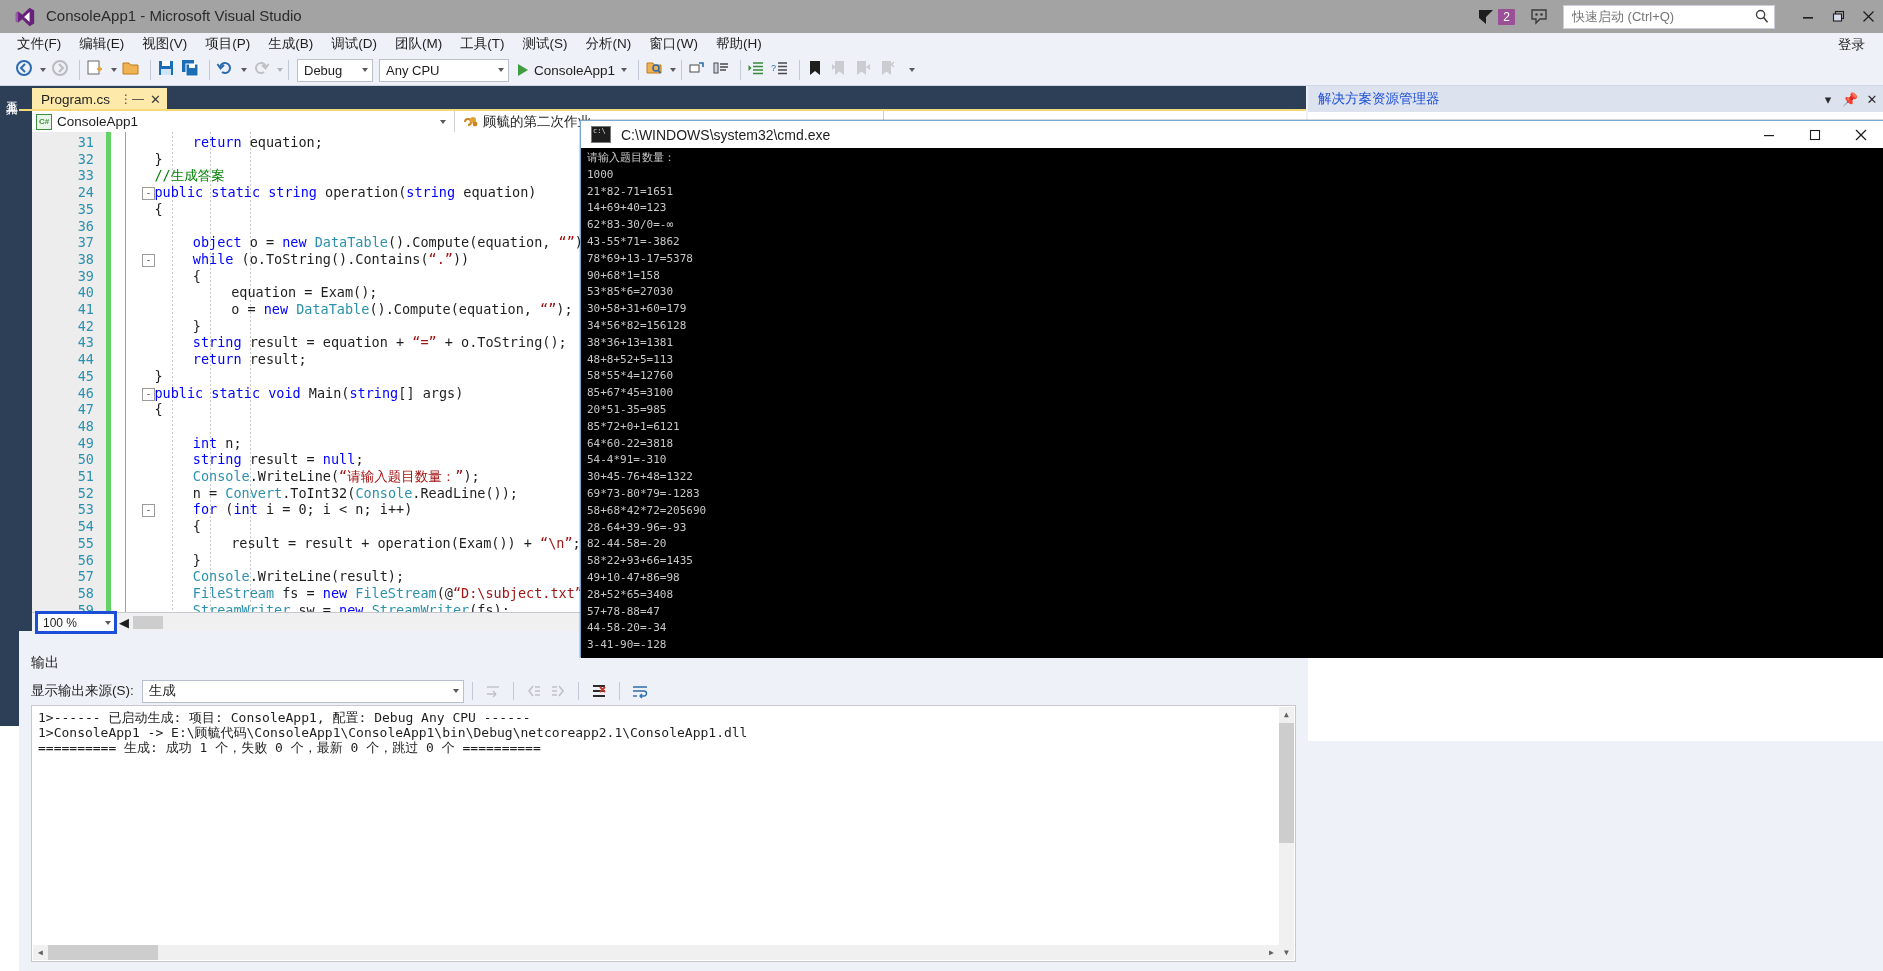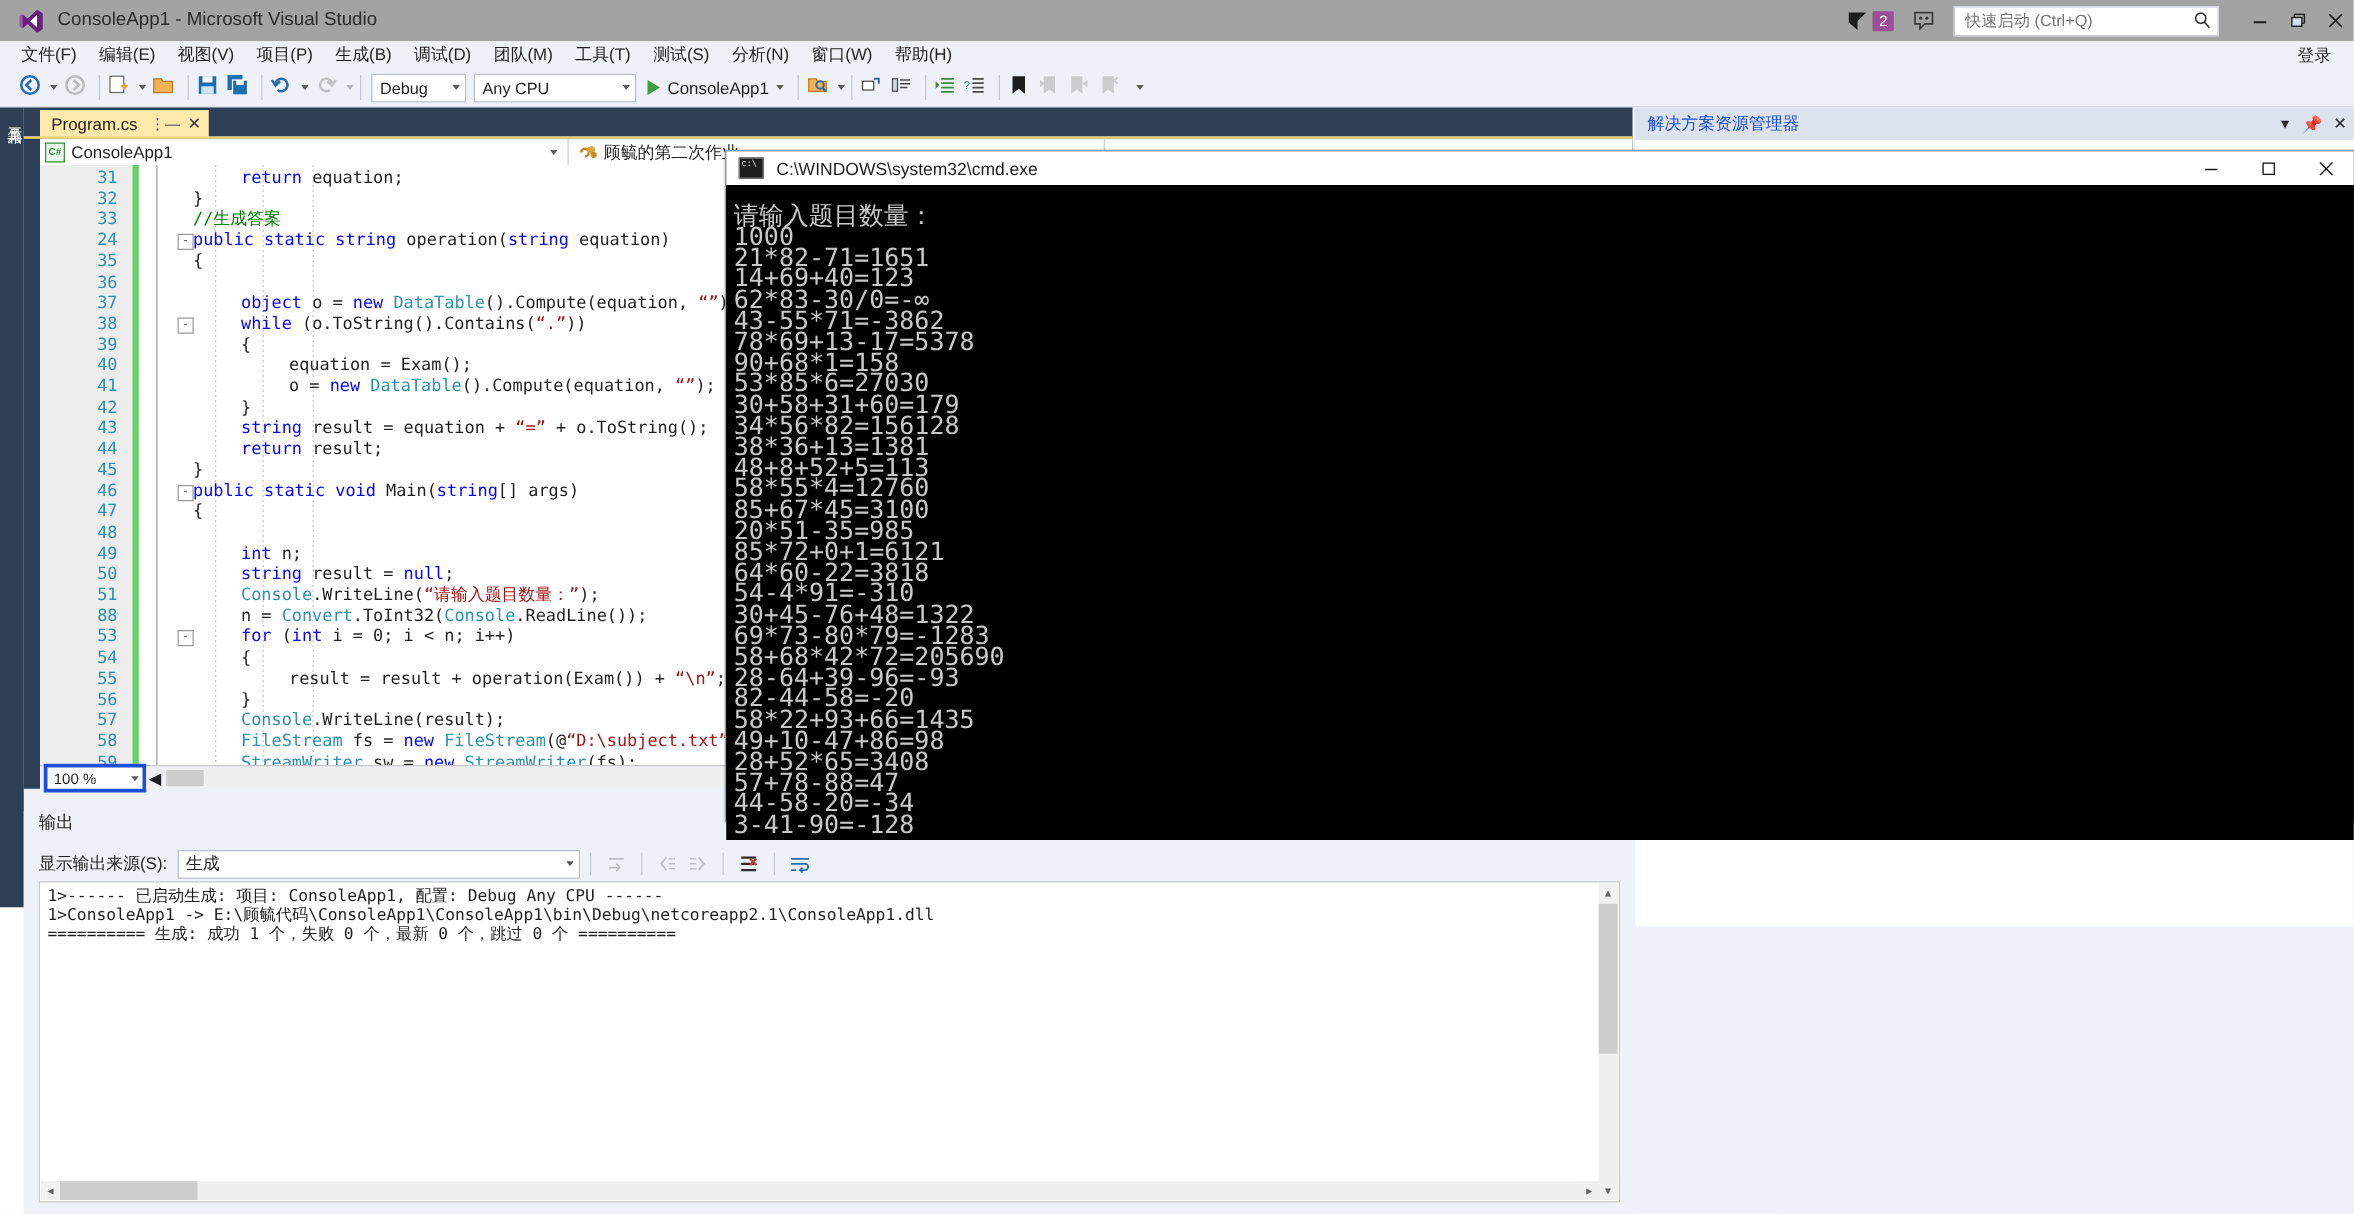--- a/index.html
+++ b/index.html
@@ -99,21 +99,21 @@
   .solexp{position:absolute;left:1308px;top:86px;width:575px;height:655px;background:#eef1f7;}
   .solexp-head{position:absolute;left:0;top:0;width:575px;height:26px;background:#dde3ee;
      display:flex;align-items:center;}
   .solexp-head .setitle{margin-left:10px;font-size:13.5px;color:#1d4ed8;}
   .solexp-head .sebtns{margin-left:auto;display:flex;align-items:center;}
   .sebtn{width:22px;height:22px;display:flex;align-items:center;justify-content:center;color:#2b2b2b;font-size:13px;}
   .solexp-body{position:absolute;left:0;top:26px;width:575px;height:629px;background:#ffffff;}
 
   
   .outpane{position:absolute;left:19px;top:649px;width:1287px;height:322px;background:#eef1f7;}
-  .out-title{position:absolute;left:0;top:0;width:1287px;height:28px;display:flex;align-items:flex-start;}
+  .out-title{position:absolute;left:0;top:0;width:1287px;height:28px;display:flex;align-items:center;}
   .out-title .otxt{margin-left:12px;font-size:14px;color:#1e1e1e;}
   .out-toolbar{position:absolute;left:0;top:28px;width:1287px;height:28px;display:flex;align-items:center;}
   .out-toolbar .lbl{margin-left:12px;font-size:13.5px;}
   .out-combo{width:310px;height:21px;border:1px solid #b9bfcd;background:#fff;display:flex;align-items:center;
      padding:0 4px 0 6px;margin-left:8px;font-size:13.5px;gap:10px;}
   .out-combo .cbtxt{flex:1;}
   .out-sep{width:1px;height:18px;background:#c3c9d6;margin:0 8px;}
   .obi{width:24px;height:22px;display:flex;align-items:center;justify-content:center;}
   .out-body{position:absolute;left:12px;top:56px;width:1263px;height:255px;background:#fff;
      border:1px solid #c8c8c8;overflow:hidden;
@@ -130,22 +130,22 @@
   .cmdwin{position:absolute;left:580px;top:120px;width:1303px;height:535px;background:#000;
      border:1px solid #7aa7d4;box-shadow:0 0 0 1px rgba(0,0,0,.15);}
   .cmd-title{position:absolute;left:0;top:0;width:1303px;height:27px;background:#ffffff;display:flex;align-items:center;}
   .cmd-ico{width:18px;height:15px;margin-left:10px;background:#1d1d1d;position:relative;border:1px solid #777;}
   .cmd-ico:after{content:"c:\\";position:absolute;left:1px;top:0px;color:#dcdcdc;font-size:7px;
      font-family:"DejaVu Sans Mono",monospace;}
   .cmd-title .ct{margin-left:10px;font-size:14px;color:#1e1e1e;}
   .cmd-btns{margin-left:auto;display:flex;height:27px;}
   .cmd-btns div{width:46px;height:27px;display:flex;align-items:center;justify-content:center;color:#1e1e1e;}
   .cmd-body{position:absolute;left:0;top:27px;width:1303px;height:508px;background:#000;overflow:hidden;
-     font-family:"DejaVu Sans Mono","Liberation Mono",monospace;font-size:20px;line-height:16.8px;
-     color:#c8c8c8;padding-top:16px;}
+     font-family:"DejaVu Sans Mono","Liberation Mono",monospace;font-size:11px;line-height:16.8px;
+     color:#c8c8c8;padding-top:2px;}
   .cmd-line{white-space:pre;padding-left:6px;}
 
   .statusstrip{position:absolute;left:0;top:726px;width:19px;height:245px;background:#fff;}
 </style>
 </head>
 <body>
 
 <div class="vs-root">
 
   <div class="titlebar">
@@ -398,21 +398,21 @@
           <div class="ln" style="top: 185.7px;"><span class="lnum">42</span><span class="ltxt" style="left: 160.8px;"><span>}</span></span></div>
           <div class="ln" style="top: 202.4px;"><span class="lnum">43</span><span class="ltxt" style="left: 160.8px;"><span class="kw">string </span><span>result = equation + </span><span class="st">“=”</span><span> + o.ToString();</span></span></div>
           <div class="ln" style="top: 219.1px;"><span class="lnum">44</span><span class="ltxt" style="left: 160.8px;"><span class="kw">return </span><span>result;</span></span></div>
           <div class="ln" style="top: 235.8px;"><span class="lnum">45</span><span class="ltxt" style="left: 122.4px;"><span>}</span></span></div>
           <div class="ln" style="top: 252.5px;"><span class="lnum">46</span><span class="fold" style="top: 3px;">-</span><span class="ltxt" style="left: 122.4px;"><span class="kw">public static void </span><span>Main(</span><span class="kw">string</span><span>[] args)</span></span></div>
           <div class="ln" style="top: 269.2px;"><span class="lnum">47</span><span class="ltxt" style="left: 122.4px;"><span>{</span></span></div>
           <div class="ln" style="top: 285.9px;"><span class="lnum">48</span><span class="ltxt" style="left: 122.4px;"><span></span></span></div>
           <div class="ln" style="top: 302.6px;"><span class="lnum">49</span><span class="ltxt" style="left: 160.8px;"><span class="kw">int </span><span>n;</span></span></div>
           <div class="ln" style="top: 319.3px;"><span class="lnum">50</span><span class="ltxt" style="left: 160.8px;"><span class="kw">string </span><span>result = </span><span class="kw">null</span><span>;</span></span></div>
           <div class="ln" style="top: 336px;"><span class="lnum">51</span><span class="ltxt" style="left: 160.8px;"><span class="ty">Console</span><span>.WriteLine(</span><span class="st">“请输入题目数量：”</span><span>);</span></span></div>
-          <div class="ln" style="top: 352.7px;"><span class="lnum">88</span><span class="ltxt" style="left: 160.8px;"><span>n = </span><span class="ty">Convert</span><span>.ToInt32(</span><span class="ty">Console</span><span>.ReadLine());</span></span></div>
+          <div class="ln" style="top: 352.7px;"><span class="lnum">52</span><span class="ltxt" style="left: 160.8px;"><span>n = </span><span class="ty">Convert</span><span>.ToInt32(</span><span class="ty">Console</span><span>.ReadLine());</span></span></div>
           <div class="ln" style="top: 369.4px;"><span class="lnum">53</span><span class="fold" style="top: 3px;">-</span><span class="ltxt" style="left: 160.8px;"><span class="kw">for </span><span>(</span><span class="kw">int </span><span>i = 0; i &lt; n; i++)</span></span></div>
           <div class="ln" style="top: 386.1px;"><span class="lnum">54</span><span class="ltxt" style="left: 160.8px;"><span>{</span></span></div>
           <div class="ln" style="top: 402.8px;"><span class="lnum">55</span><span class="ltxt" style="left: 199.2px;"><span>result = result + operation(Exam()) + </span><span class="st">“\n”</span><span>;</span></span></div>
           <div class="ln" style="top: 419.5px;"><span class="lnum">56</span><span class="ltxt" style="left: 160.8px;"><span>}</span></span></div>
           <div class="ln" style="top: 436.2px;"><span class="lnum">57</span><span class="ltxt" style="left: 160.8px;"><span class="ty">Console</span><span>.WriteLine(result);</span></span></div>
           <div class="ln" style="top: 452.9px;"><span class="lnum">58</span><span class="ltxt" style="left: 160.8px;"><span class="ty">FileStream </span><span>fs = </span><span class="kw">new </span><span class="ty">FileStream</span><span>(@</span><span class="st">“D:\subject.txt”</span><span>, F</span></span></div>
           <div class="ln" style="top: 469.6px;"><span class="lnum">59</span><span class="ltxt" style="left: 160.8px;"><span class="ty">StreamWriter </span><span>sw = </span><span class="kw">new </span><span class="ty">StreamWriter</span><span>(fs);</span></span></div>
         </div>
     </div>
 

